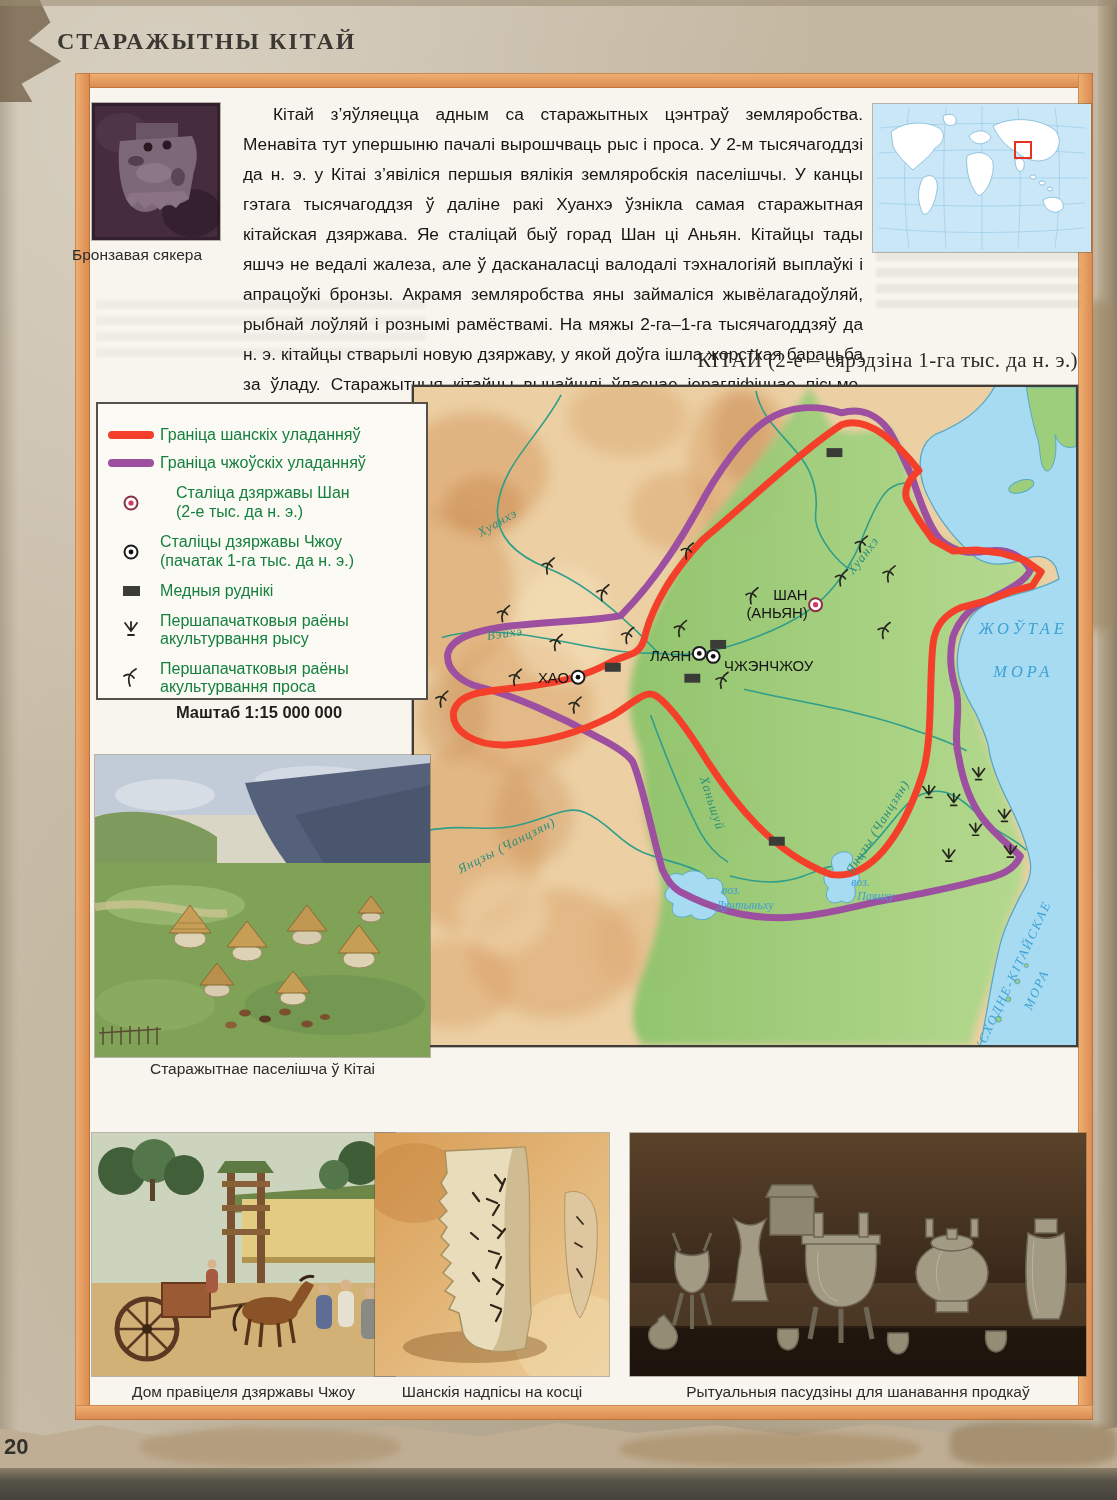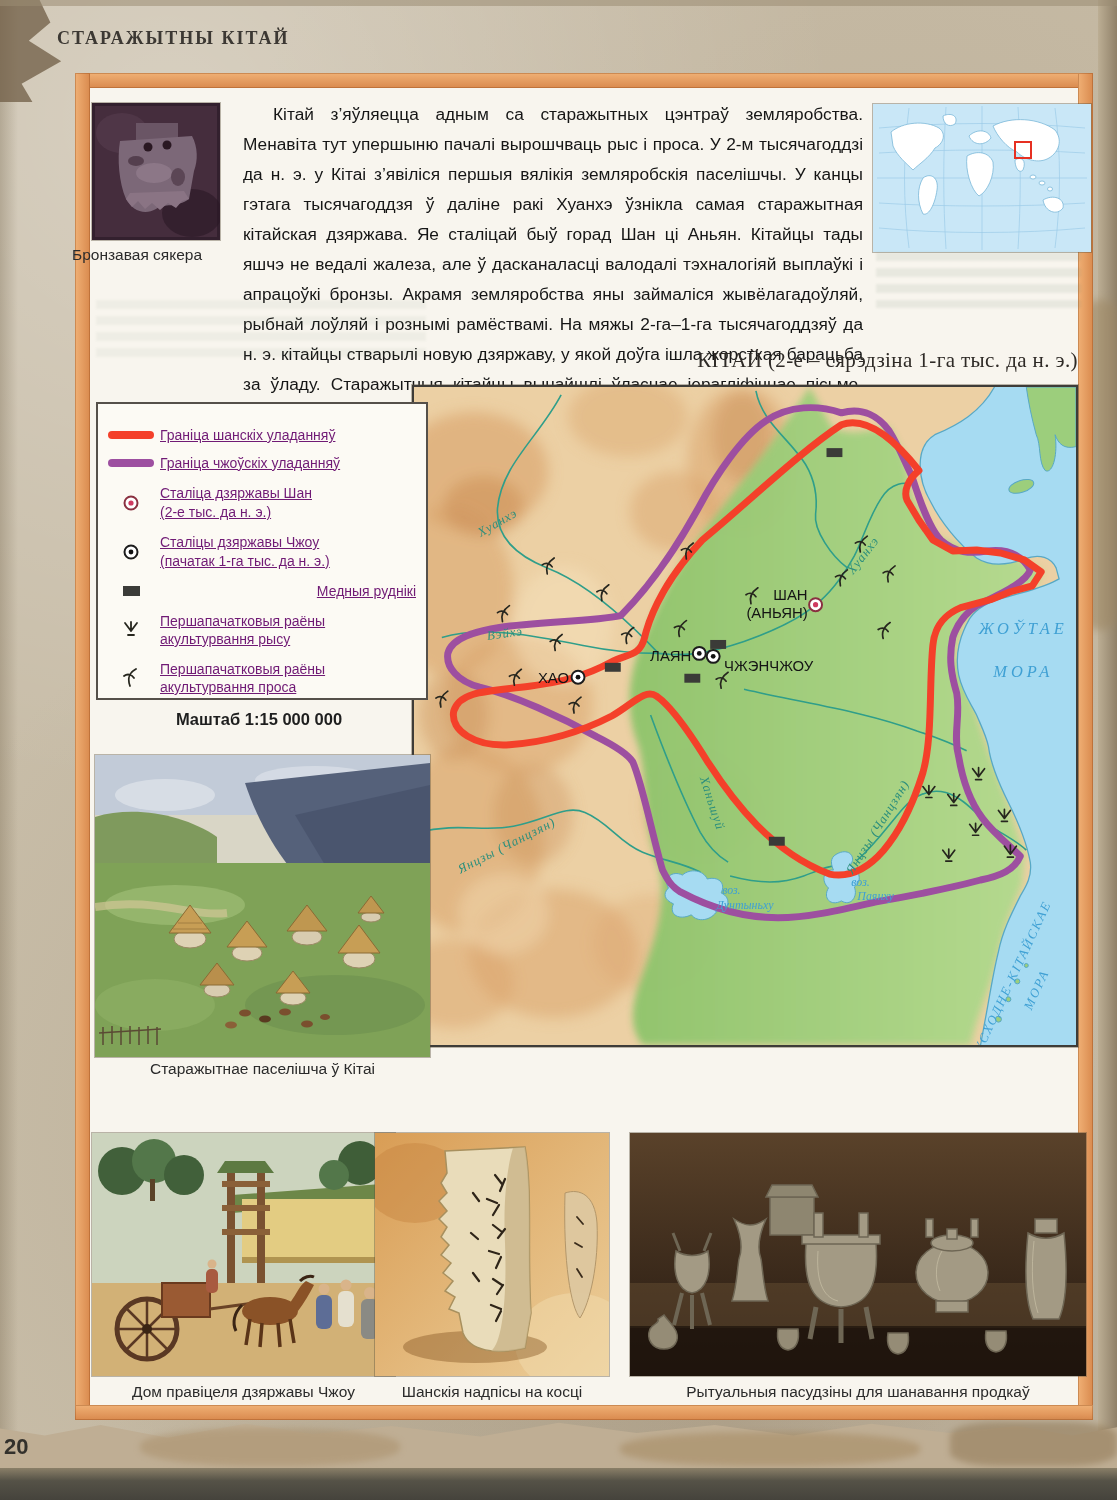--- a/index.html
+++ b/index.html
@@ -17,45 +17,45 @@
   .edge-right-blotch{left:1084px;top:300px;width:33px;height:330px;background:#9c8662;opacity:.55;border-radius:14px;filter:blur(4px);}
   .corner-tl{left:0;top:0;width:72px;height:102px;background:#6f5c44;opacity:.75;
     clip-path:polygon(0 0,55% 0,70% 22%,40% 40%,85% 60%,30% 82%,45% 100%,0 100%);}
   .top-edge{left:0;top:0;width:1117px;height:6px;background:#9a8c72;opacity:.55;}
   .bottom-band{left:0;top:1418px;width:1117px;height:58px;background:#bfae94;
     clip-path:polygon(0 18%,4% 30%,9% 12%,15% 34%,22% 10%,28% 28%,35% 14%,43% 32%,50% 8%,57% 26%,64% 12%,71% 30%,78% 10%,85% 26%,91% 14%,96% 30%,100% 16%,100% 100%,0 100%);}
   .bottom-blotch1{left:140px;top:1428px;width:260px;height:38px;background:#a98e68;opacity:.5;border-radius:45%;filter:blur(3px);}
   .bottom-blotch2{left:620px;top:1432px;width:300px;height:34px;background:#a08256;opacity:.45;border-radius:45%;filter:blur(3px);}
   .bottom-blotch3{left:950px;top:1422px;width:167px;height:44px;background:#8d7450;opacity:.5;border-radius:30%;filter:blur(3px);}
   .bottom-dark{left:0;top:1468px;width:1117px;height:32px;background:linear-gradient(180deg,#8a7f68,#555247 40%,#45433c);}
-  .page-title{left:57px;top:28px;font-family:"Liberation Serif",serif;font-weight:bold;font-size:18px;
+  .page-title{left:57px;top:28px;font-family:"Liberation Serif",serif;font-weight:bold;font-size:24px;
     letter-spacing:2px;color:#3c3833;}
   .frame{background:linear-gradient(180deg,#f0b075,#d98a4e);box-shadow:inset 0 0 0 1px rgba(140,70,20,.35);}
   .frame.v{background:linear-gradient(90deg,#f0b075,#d98a4e);}
   .content-bg{left:90px;top:88px;width:988px;height:1317px;background:#f8f5ee;}
   .axe-fig{left:92px;top:103px;width:128px;height:137px;}
   .axe-caption{left:72px;top:246px;width:170px;font-size:15.5px;color:#2b2b2b;}
   .intro-par{left:243px;top:99px;width:620px;font-size:17.3px;line-height:30px;color:#161616;
     text-align:justify;text-indent:30px;}
   .world-inset{left:873px;top:104px;width:218px;height:148px;}
   .ghost{background:repeating-linear-gradient(180deg, rgba(110,130,105,.17) 0 9px, rgba(0,0,0,0) 9px 16px);
     filter:blur(1.2px);opacity:.65;}
   .map-title{left:420px;top:348px;width:658px;text-align:right;font-family:"Liberation Serif",serif;
     font-weight:normal;font-size:21px;color:#2e2a26;letter-spacing:.4px;}
   .map-box{left:412px;top:385px;width:666px;height:662px;border:2px solid #3e3c38;box-sizing:border-box;background:#ecd0a4;}
   .map-box svg{display:block;width:100%;height:100%;}
   .legend{left:96px;top:402px;width:332px;height:298px;background:#fcfaf4;border:2px solid #55504a;
     box-sizing:border-box;padding:10px 10px 0 4px;}
   .leg-row{display:flex;align-items:center;margin-top:9px;}
   .leg-icon{width:58px;flex:0 0 58px;display:flex;justify-content:center;align-items:center;}
-  .leg-text{font-size:14px;line-height:18.5px;color:#701a75;text-decoration:underline;}
+  .leg-text{font-size:16px;line-height:18.5px;color:#15803d;}
   .leg-text span:empty{display:none;}
   .swatch{width:46px;height:8px;border-radius:4px;}
   .mine-sw{width:17px;height:10px;background:#3b3b38;}
-  .leg-scale{margin-top:13px;text-align:center;font-size:16.5px;font-weight:bold;color:#1e1e1e;}
+  .leg-scale{margin-top:6px;text-align:center;font-size:16.5px;font-weight:bold;color:#1e1e1e;}
   .settle-fig{left:95px;top:755px;width:335px;height:302px;}
   .settle-caption{left:95px;top:1060px;width:335px;text-align:center;font-size:15.5px;color:#2b2b2b;}
   .fig1{left:92px;top:1133px;width:303px;height:243px;}
   .fig2{left:375px;top:1133px;width:234px;height:243px;}
   .fig3{left:630px;top:1133px;width:456px;height:243px;}
   .figcap{text-align:center;font-size:15.5px;color:#2b2b2b;}
   .cap1{left:92px;top:1383px;width:303px;}
   .cap2{left:375px;top:1383px;width:234px;}
   .cap3{left:630px;top:1383px;width:456px;}
   .page-num{left:4px;top:1434px;font-size:22px;font-weight:bold;color:#33312c;}
@@ -328,39 +328,39 @@
           <div class="swatch" style="background:#f4402a;"></div>
         </div>
       <div class="leg-text"><span>Граніца шанскіх уладанняў</span> </div>
     </div>
     <div class="leg-row">
       <div class="leg-icon">
           <div class="swatch" style="background:#9d4fa0;"></div>
         </div>
       <div class="leg-text"><span>Граніца чжоўскіх уладанняў</span> </div>
     </div>
-    <div class="leg-row" style="margin-top:12px;">
+    <div class="leg-row" style="margin-top:12px;gap:16px;">
       <div class="leg-icon">
         <svg width="18" height="18" viewBox="0 0 18 18">
             <circle cx="9" cy="9" r="6.5" fill="#fff" stroke="#8a3040" stroke-width="2"></circle>
             <circle cx="9" cy="9" r="2.6" fill="#cf3a60"></circle>
           </svg>
       </div>
       <div class="leg-text"><span>Сталіца дзяржавы Шан</span><br><span>(2-е тыс. да н. э.)</span></div>
     </div>
     <div class="leg-row" style="margin-top:12px;">
       <div class="leg-icon">
         <svg width="18" height="18" viewBox="0 0 18 18">
             <circle cx="9" cy="9" r="6.5" fill="#fff" stroke="#1c1c1c" stroke-width="2"></circle>
             <circle cx="9" cy="9" r="2.4" fill="#111"></circle>
           </svg>
       </div>
       <div class="leg-text"><span>Сталіцы дзяржавы Чжоу</span><br><span>(пачатак 1-га тыс. да н. э.)</span></div>
     </div>
-    <div class="leg-row" style="margin-top:12px;justify-content:space-between;">
+    <div class="leg-row" style="margin-top:12px;">
       <div class="leg-icon">
           <div class="mine-sw"></div>
         </div>
       <div class="leg-text"><span>Медныя руднікі</span> </div>
     </div>
     <div class="leg-row" style="margin-top:11px;">
       <div class="leg-icon">
         <svg width="20" height="20" viewBox="0 0 20 20">
             <g stroke="#26261e" stroke-width="1.8" fill="none" stroke-linecap="round">
               <path d="M10,11 L4,3 M10,11 L10,2 M10,11 L16,3 M7,15 L13,15"></path>

